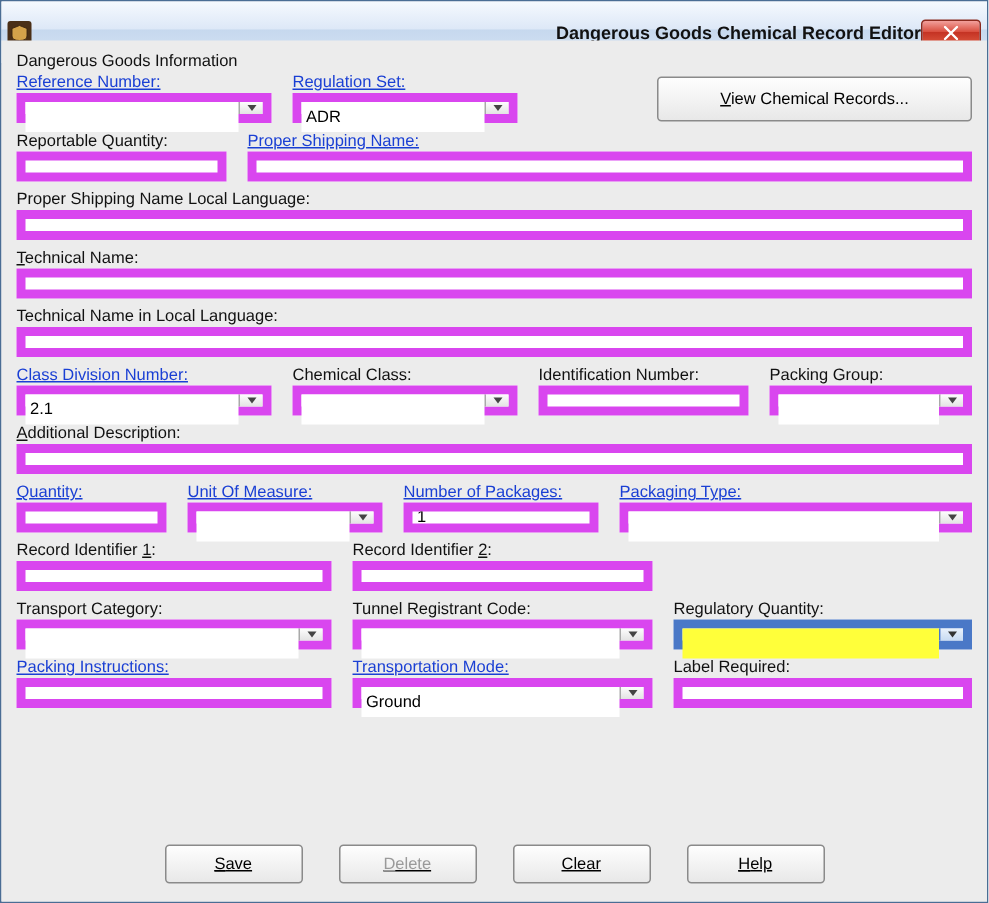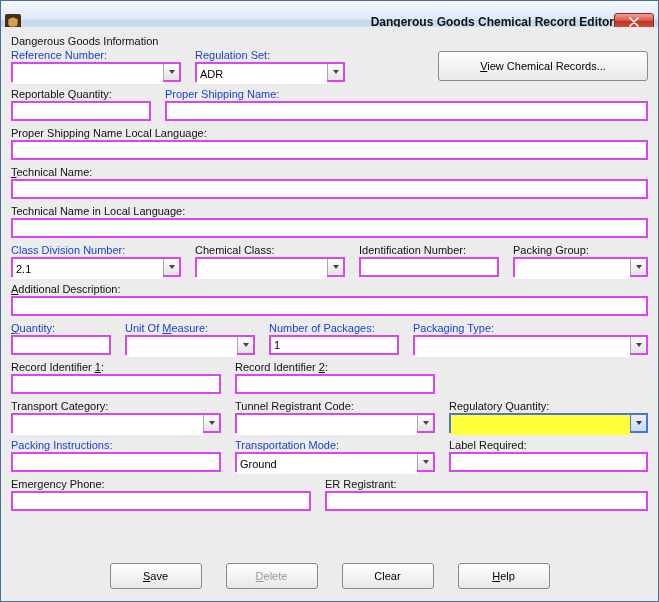--- a/index.html
+++ b/index.html
@@ -54,25 +54,25 @@
     position: absolute;
     top: 26px; left: 0; right: 0; bottom: 0;
     background: #ececec;
     padding: 8px 10px 10px 10px;
   }
   .group-label {
     color: #111;
     margin-bottom: 2px;
   }
   .lbl { color: #111; display: block; margin-bottom: 1px; white-space: nowrap; }
-  .lbl.req { color: #1a3fd4; }
+  .lbl.req { color: #1a3fd4; text-decoration: underline; }
   input[type=text], select, .combo {
     font: inherit;
     height: 20px;
-    border: 2px solid #d946ef;
+    border: 6px solid #d946ef;
     background: #fff;
     padding: 1px 3px;
     width: 100%;
   }
   .combo {
     display: flex;
     align-items: stretch;
     padding: 0;
   }
   .combo input {
@@ -100,20 +100,21 @@
     padding: 0 10px;
     cursor: pointer;
     min-width: 210px;
   }
   .btn-bar {
     position: absolute;
     left: 0; right: 0; bottom: 12px;
     display: flex;
     justify-content: center;
     gap: 24px;
+    text-decoration: underline;
   }
   .btn {
     width: 92px; height: 26px;
     border: 1px solid #8a8a8a;
     border-radius: 3px;
     background: linear-gradient(to bottom, #fefefe, #e8e8e8);
     font: inherit;
     cursor: pointer;
   }
   .btn:disabled, .btn.disabled {
@@ -349,30 +350,20 @@
               </svg>
             </div>
         </div>
       </div>
       <div class="col" style="flex:1">
         <span class="lbl">Label Required:</span>
         <input type="text" value="" style="">
       </div>
     </div>
 
-    <div class="row">
-      <div class="col" style="width:300px">
-        <span class="lbl">Emergency Phone:</span>
-        <input type="text" value="" style="">
-      </div>
-      <div class="col" style="flex:1">
-        <span class="lbl">ER Registrant:</span>
-        <input type="text" value="" style="">
-      </div>
-    </div>
 
     <div class="btn-bar">
       <button class="btn"><span style="text-decoration:underline">S</span>ave</button>
       <button class="btn disabled" disabled=""><span style="text-decoration:underline">D</span>elete</button>
       <button class="btn"><span>Clear</span></button>
       <button class="btn"><span style="text-decoration:underline">H</span>elp</button>
     </div>
 
   </div>
 </div>

